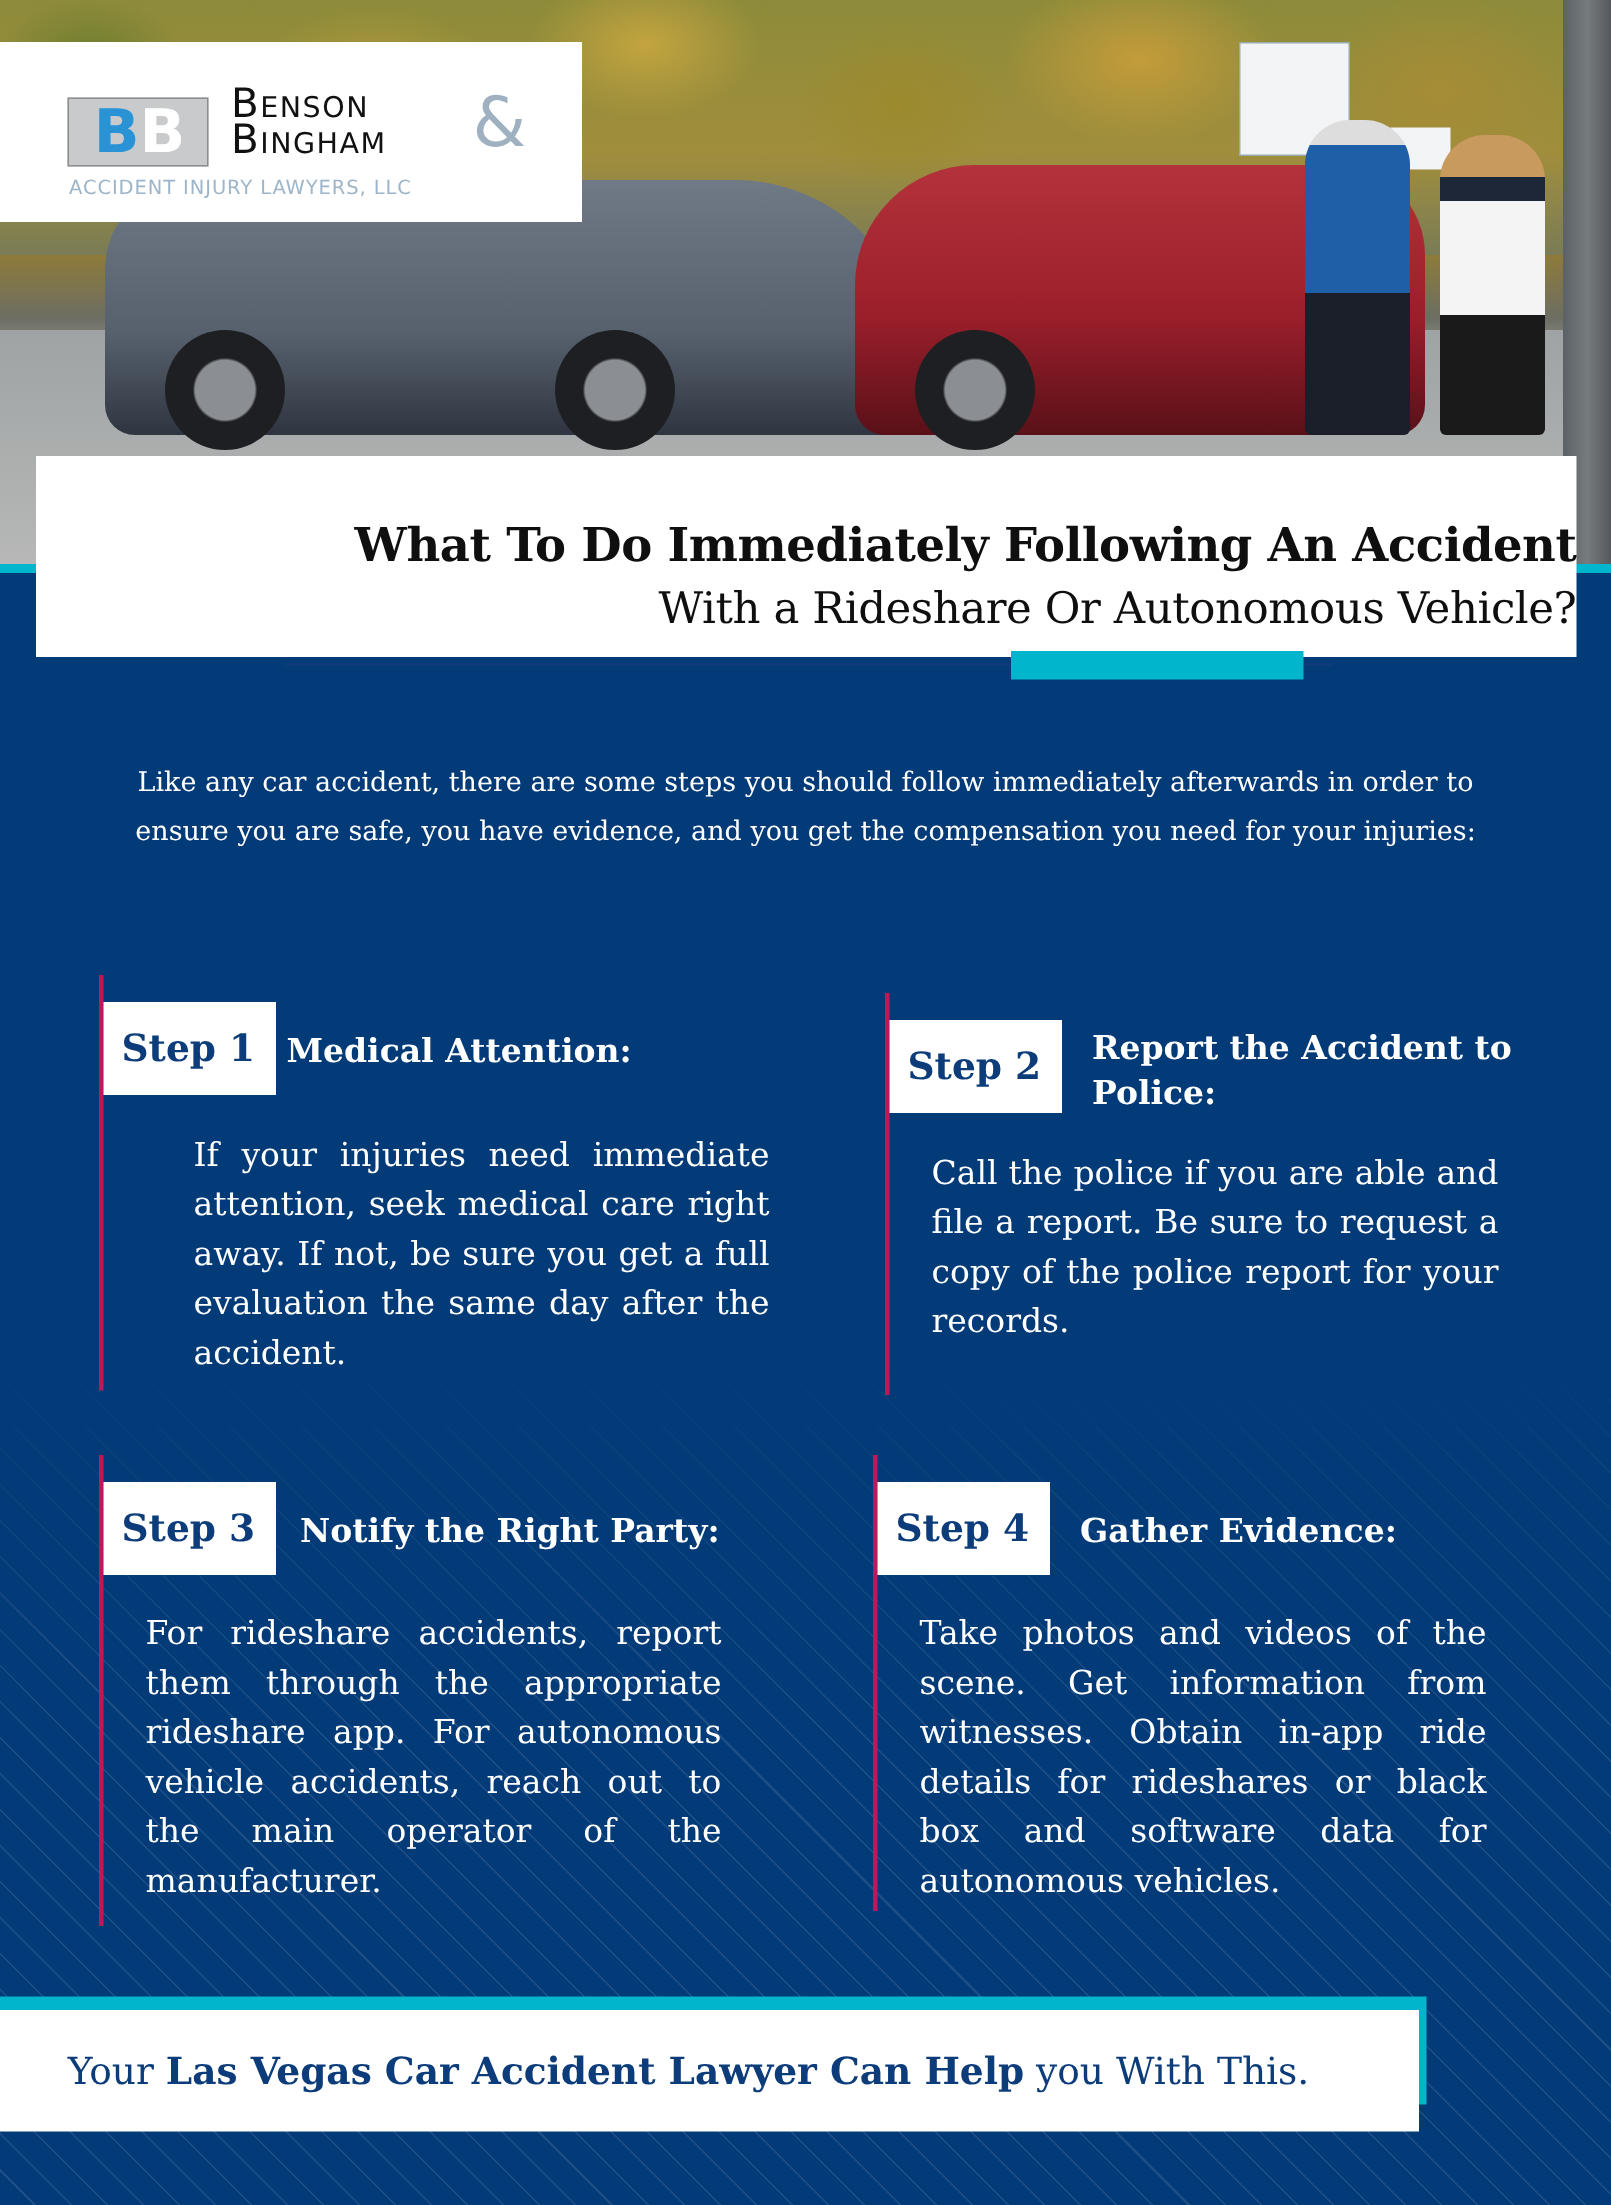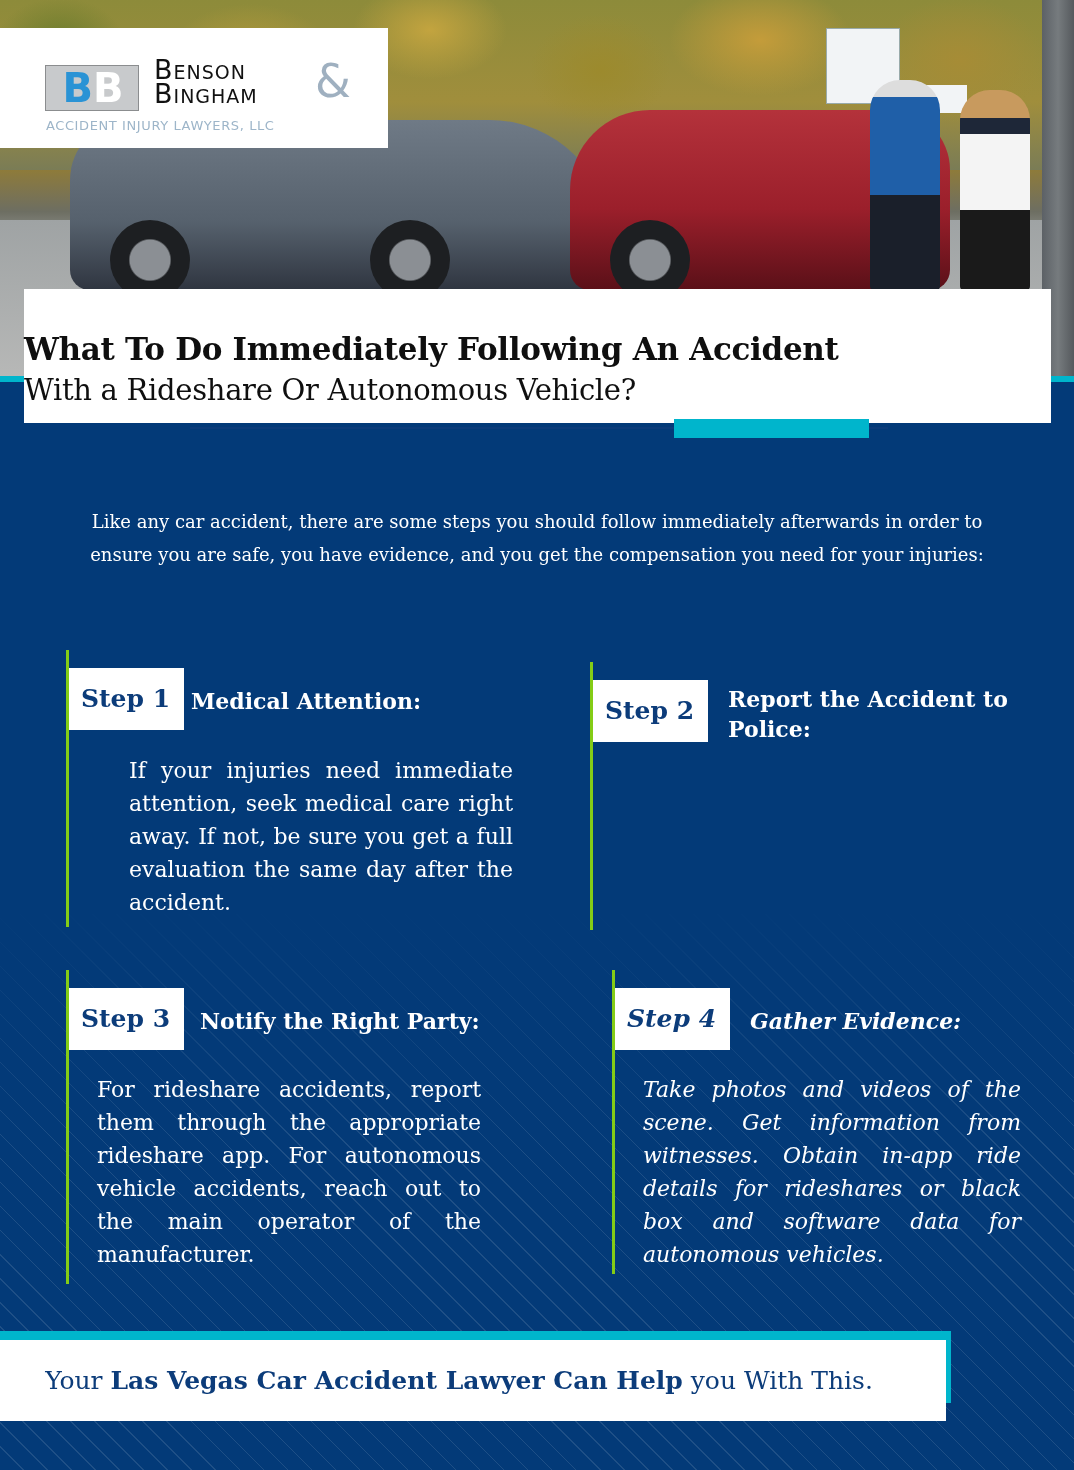--- a/index.html
+++ b/index.html
@@ -97,23 +97,23 @@
     position: absolute; left: 315px; top: 30px;
     font-family: "DejaVu Sans", sans-serif; font-size: 46px; color: #9fb0c0; line-height: 1;
   }
   .logo-sub {
     position: absolute; left: 46px; top: 90px;
     font-family: "DejaVu Sans", sans-serif; font-size: 13px; color: #9db5c9; letter-spacing: 0.6px;
   }
 
   
   .title-card {
-    position: absolute; left: 24px; top: 289px; width: 1027px; height: 134px;
+    position: absolute; left: 24px; top: 304px; width: 1027px; height: 134px;
     background: #ffffff;
-    text-align: left;
+    text-align: right;
   }
   .title-line1 {
     position: absolute; left: 0; right: 0; top: 42px;
     font-size: 31px; font-weight: bold; color: #0f0f0f; letter-spacing: -0.3px;
   }
   .title-line2 {
     position: absolute; left: 0; right: 0; top: 84px;
     font-size: 29px; color: #0f0f0f; letter-spacing: -0.3px;
   }
   .title-rule {
@@ -130,21 +130,21 @@
     -webkit-mask-image: linear-gradient(180deg, transparent 0%, #000 45%);
     mask-image: linear-gradient(180deg, transparent 0%, #000 45%);
   }
   .intro {
     position: absolute; left: 80px; top: 506px; width: 914px;
     text-align: center; font-size: 18px; line-height: 32.5px; color: #ffffff;
   }
 
   .step {
     position: absolute; width: 440px;
-    border-left: 3px solid #84cc16;
+    border-left: 3px solid #be185d;
   }
   .step-badge {
     position: absolute; left: 0; top: 18px;
     background: #ffffff; color: #0c3c7a;
     font-weight: bold; font-size: 25px;
     height: 62px; line-height: 62px; padding: 0 14px 0 12px;
   }
   .step-title {
     position: absolute; font-weight: bold; font-size: 22px; color: #ffffff; line-height: 30px;
   }
@@ -159,21 +159,21 @@
   #step1 .step-body { top: 104px; margin-left: 32px; }
 
   #step2 { left: 590px; top: 662px; height: 268px; width: 440px; }
   #step2 .step-title { left: 135px; top: 22px; width: 280px; line-height: 30px; }
   #step2 .step-body { top: 104px; width: 378px; }
 
   #step3 { left: 66px; top: 970px; height: 314px; }
   #step3 .step-title { left: 131px; top: 36px; }
   #step3 .step-body { top: 103px; }
 
-  #step4 { left: 612px; top: 970px; height: 304px; font-style: italic; }
+  #step4 { left: 582px; top: 970px; height: 304px; }
   #step4 .step-title { left: 135px; top: 36px; }
   #step4 .step-body { top: 103px; width: 378px; }
 
   
   .cta-accent {
     position: absolute; left: 0; top: 1331px; width: 951px; height: 72px; background: #00b5cc;
   }
   .cta {
     position: absolute; left: 0; top: 1340px; width: 946px; height: 81px;
     background: #ffffff;
@@ -229,20 +229,21 @@
 
 <div class="step" id="step1">
   <div class="step-badge">Step 1</div>
   <div class="step-title">Medical Attention:</div>
   <p class="step-body">If your injuries need immediate attention, seek medical care right away. If not, be sure you get a full evaluation the same day after the accident.</p>
 </div>
 
 <div class="step" id="step2">
   <div class="step-badge">Step 2</div>
   <div class="step-title">Report the Accident to Police:</div>
+  <p class="step-body">Call the police if you are able and file a report. Be sure to request a copy of the police report for your records.</p>
 </div>
 
 <div class="step" id="step3">
   <div class="step-badge">Step 3</div>
   <div class="step-title">Notify the Right Party:</div>
   <p class="step-body">For rideshare accidents, report them through the appropriate rideshare app. For autonomous vehicle accidents, reach out to the main operator of the manufacturer.</p>
 </div>
 
 <div class="step" id="step4">
   <div class="step-badge">Step 4</div>

